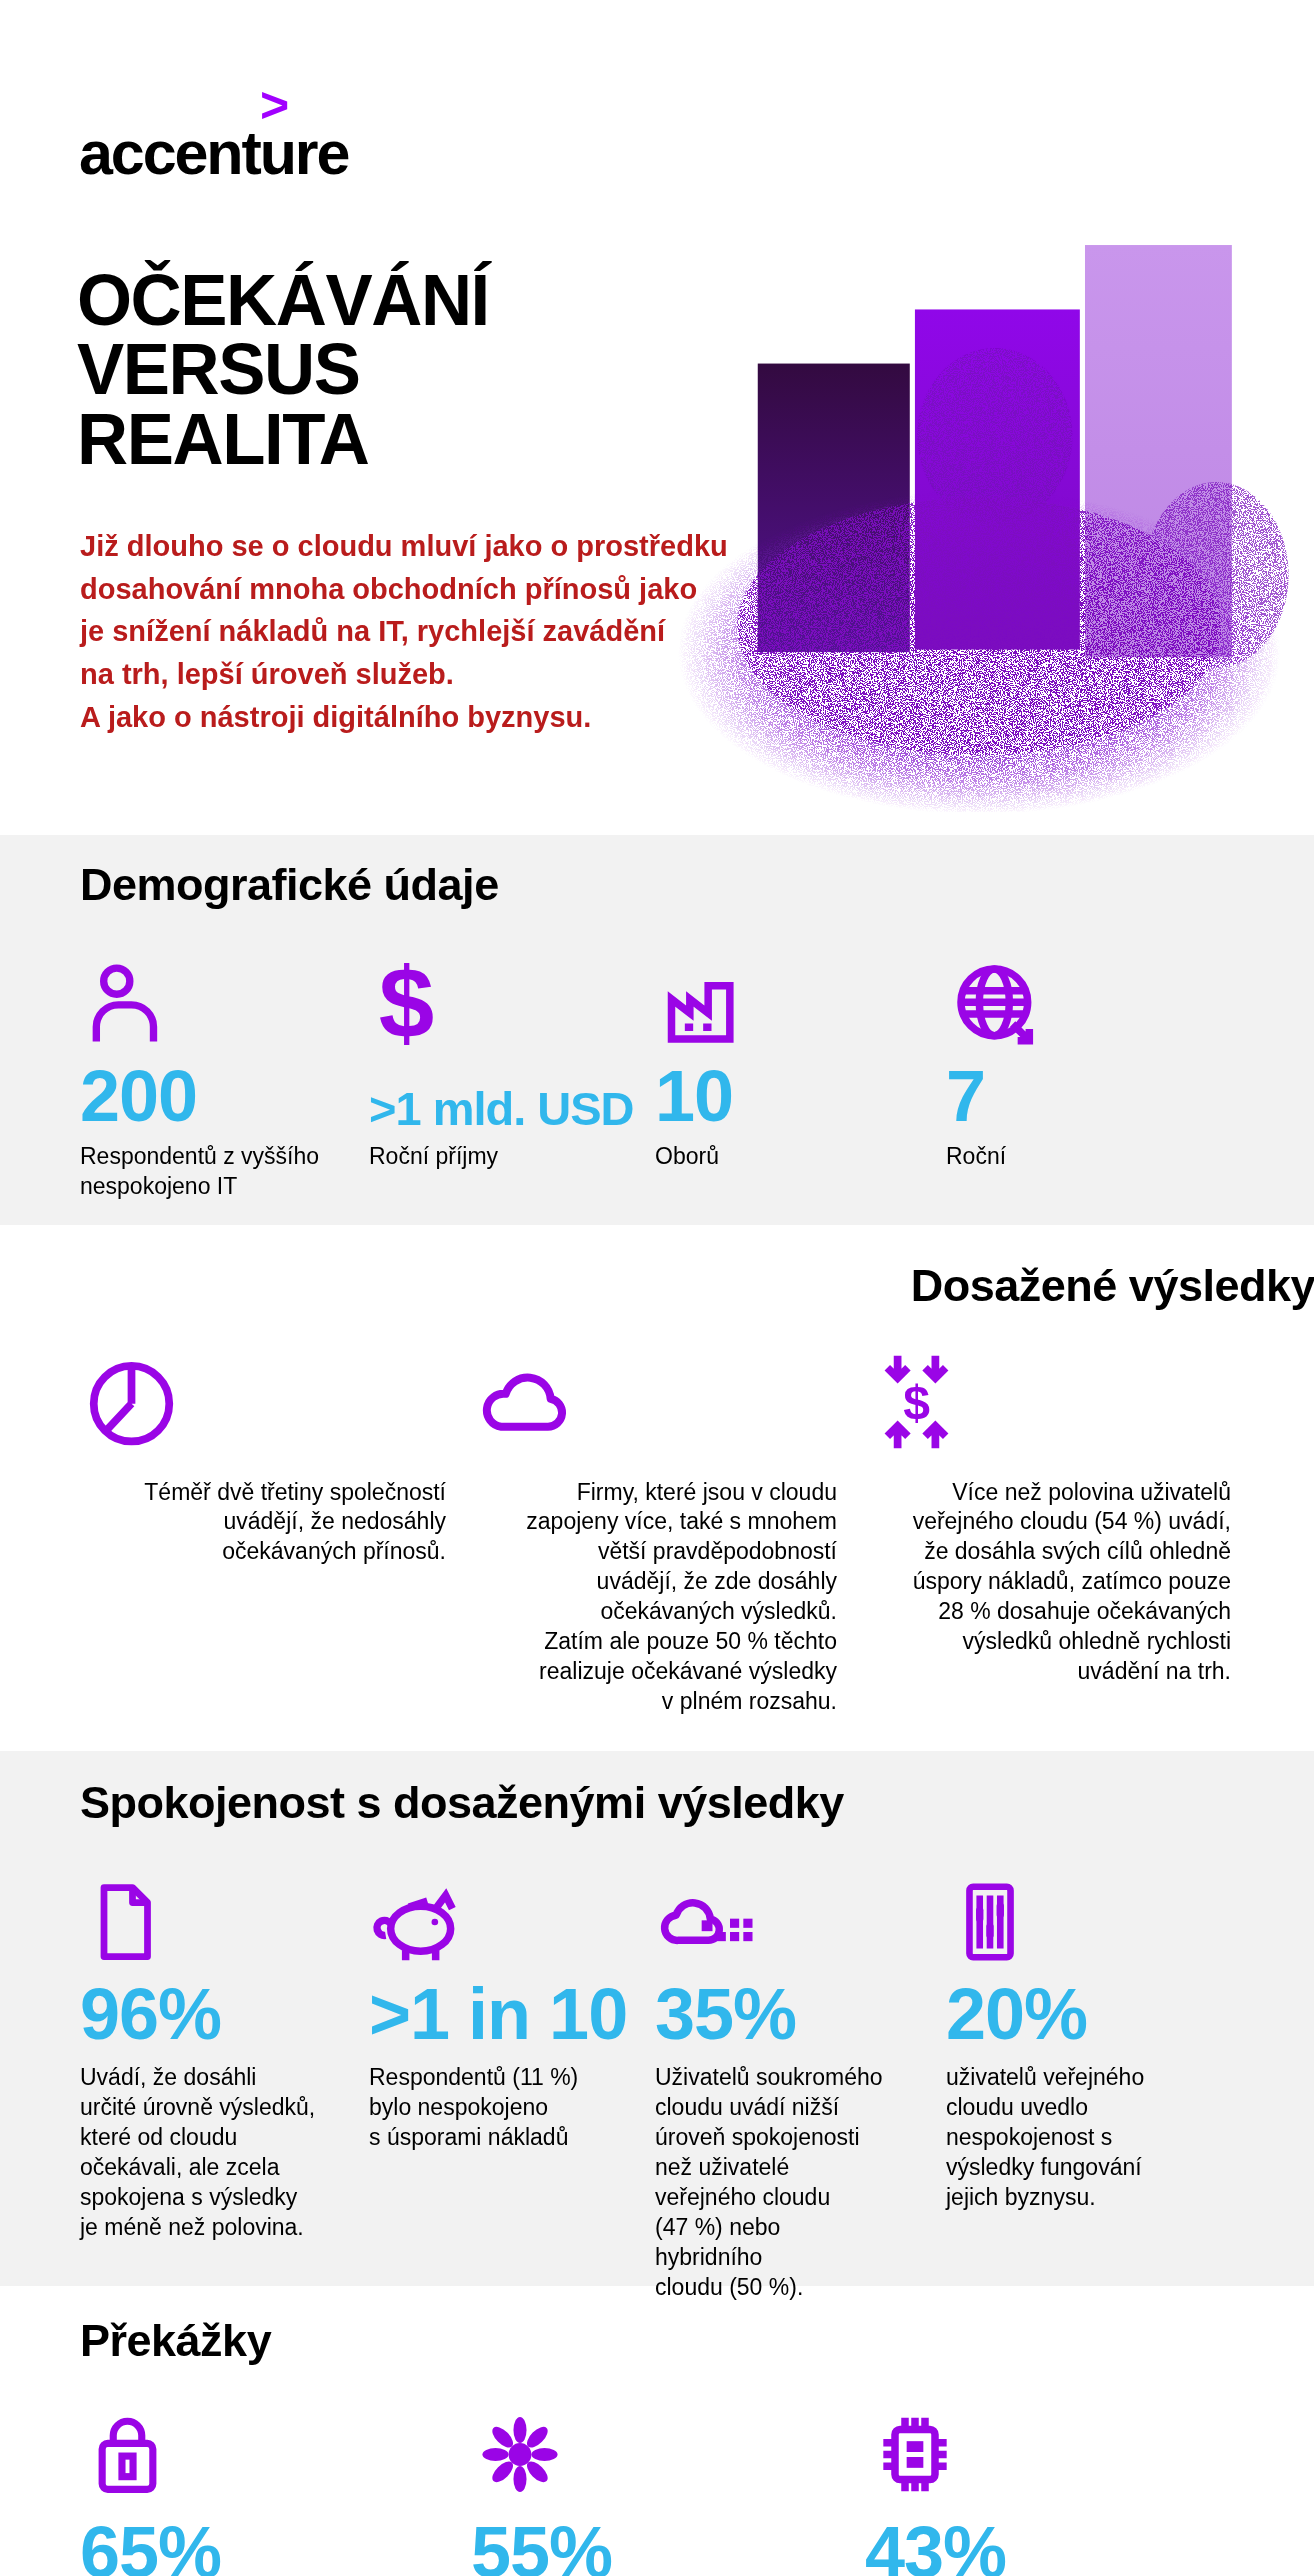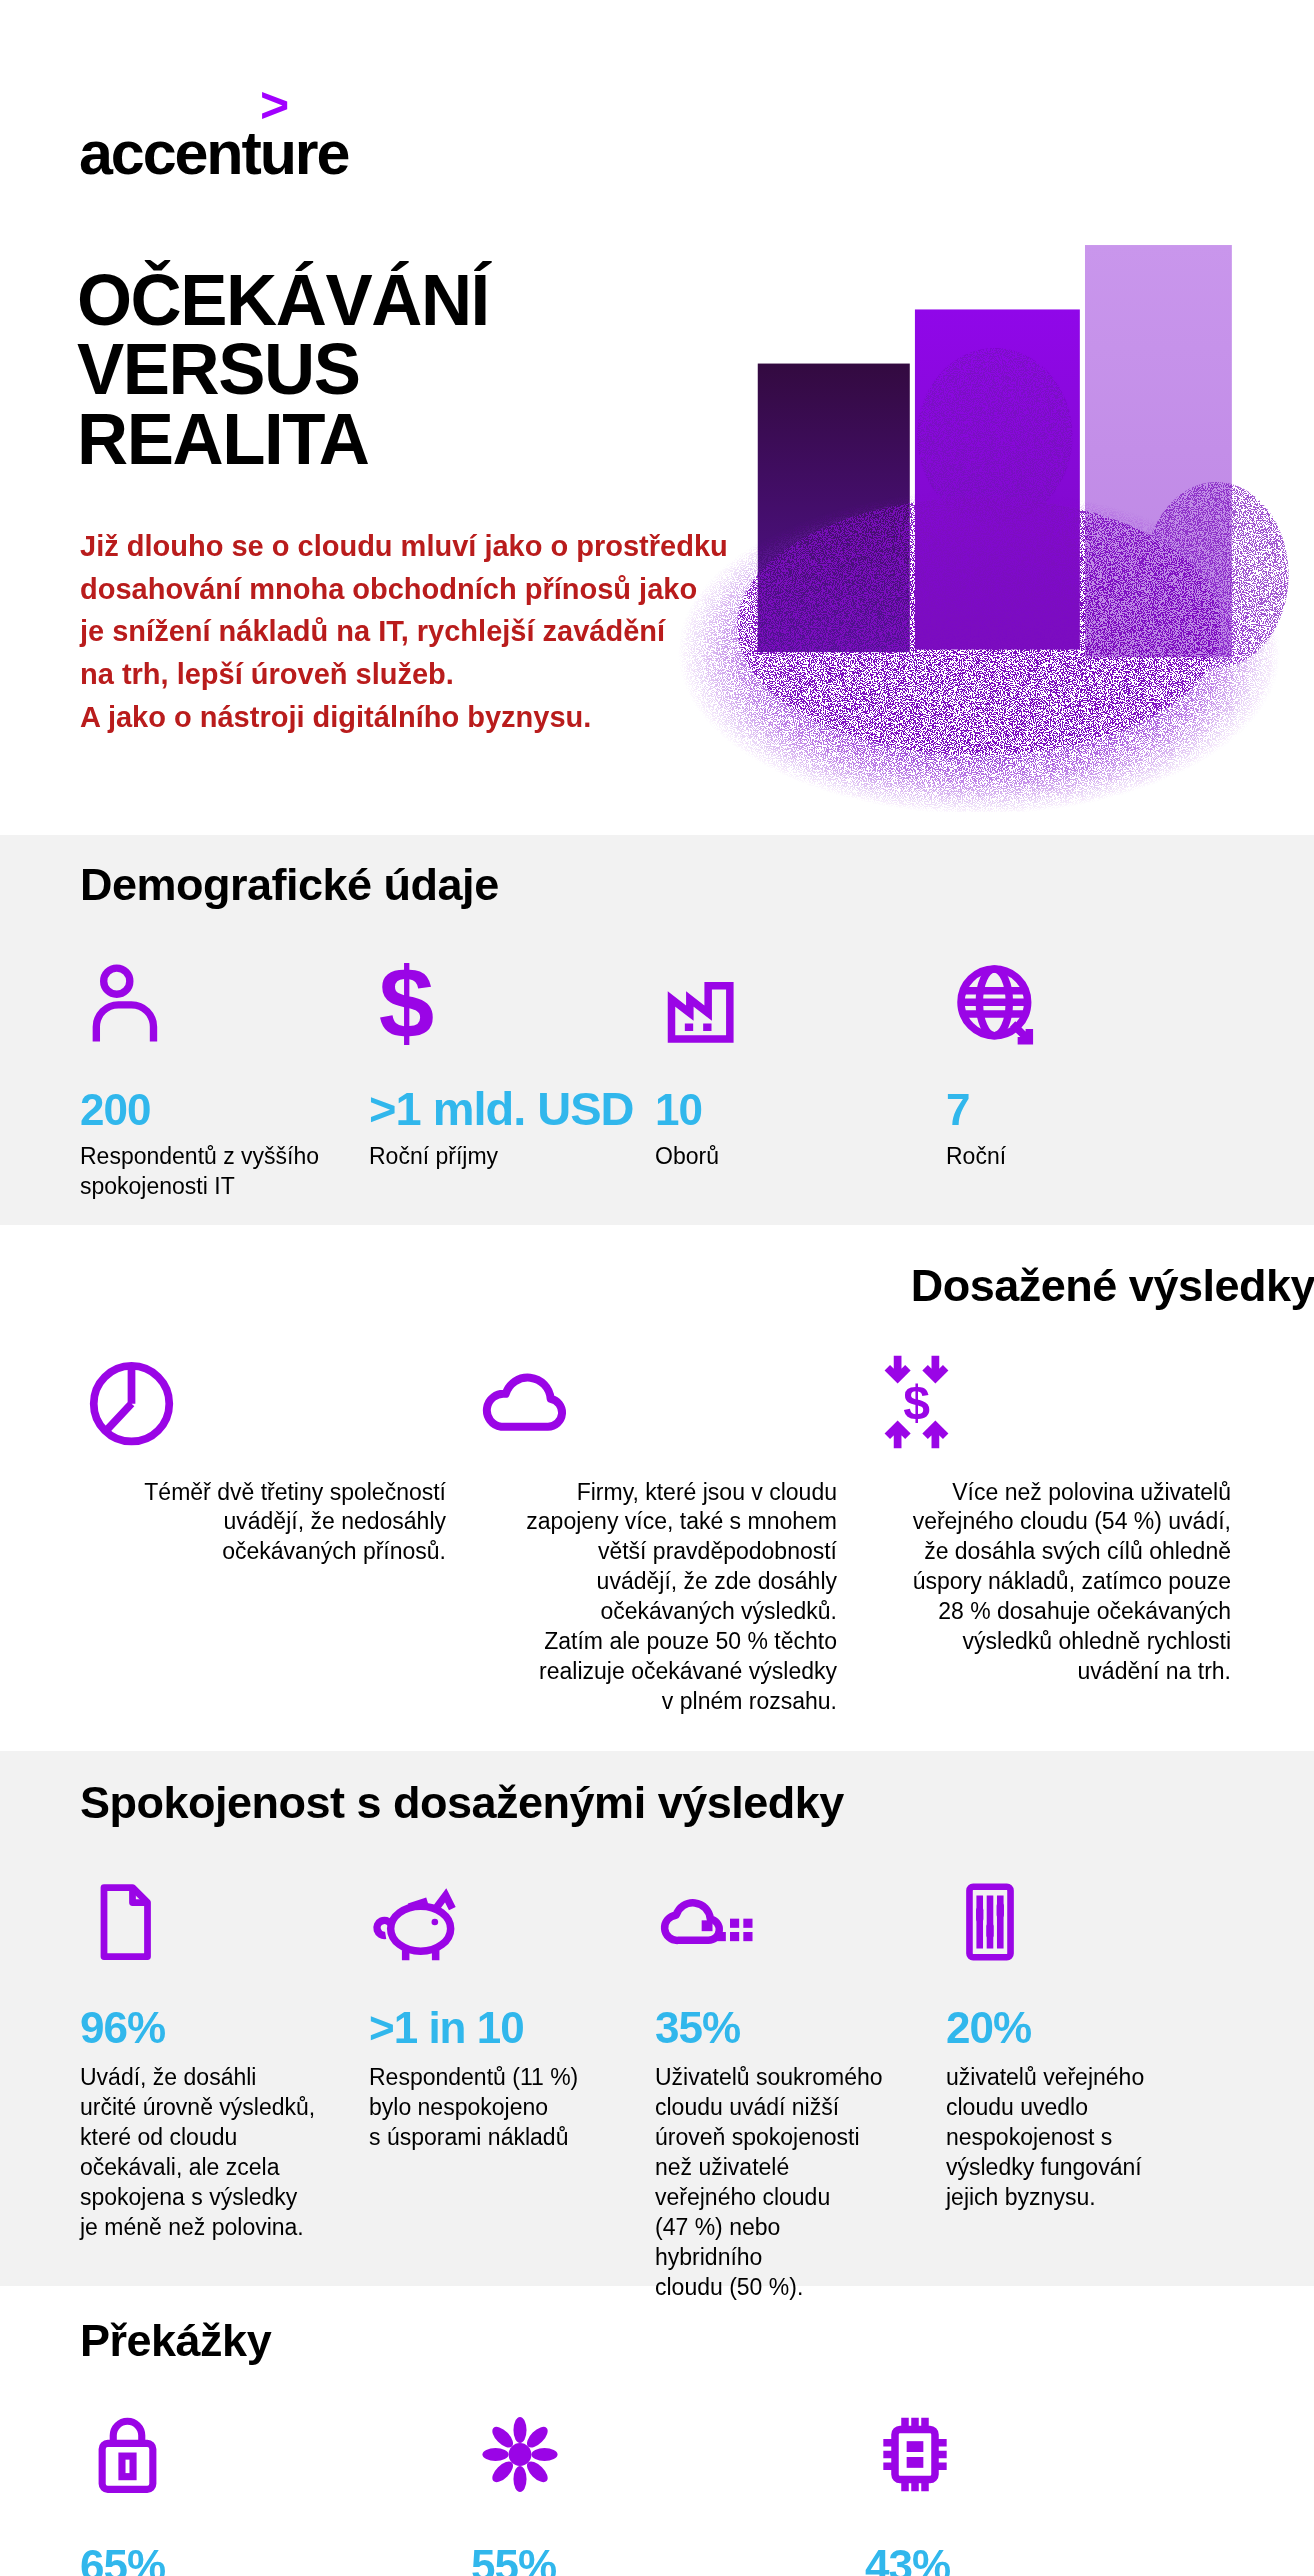--- a/index.html
+++ b/index.html
@@ -23,21 +23,21 @@
   .gray{background:#f2f2f2;}
   .b-demo{height:390px;padding-top:25px;}
   .b-results{height:526px;padding-top:36px;text-align:right;}
   .b-satis{height:535px;padding-top:27px;}
   .b-barriers{height:479px;padding-top:30px;}
   .sec-title{font-size:45px;font-weight:800;letter-spacing:-0.5px;margin:0;line-height:1.1;}
   .grid{display:grid;margin-top:29px;}
   .cols4{grid-template-columns:289px 286px 291px 1fr;}
   .cols3{grid-template-columns:391px 394px 1fr;}
   .iconbox{display:flex;align-items:flex-end;height:115px;}
-  .stat{color:#31b7ec;font-weight:800;font-size:44px;letter-spacing:-1px;line-height:1;
+  .stat{color:#31b7ec;font-weight:800;font-size:72px;letter-spacing:-1px;line-height:1;
         margin-top:14.4px;height:64px;display:flex;align-items:flex-end;}
   .stat-small{font-size:47px;letter-spacing:-1px;}
   .caption{font-size:23px;line-height:1.3;white-space:pre-line;margin-top:10.3px;color:#000;}
   .body-text{font-size:23px;line-height:1.3;white-space:pre-line;margin-top:13.4px;color:#000;max-width:366px;}
   .results-text{margin-top:23px;}
 </style>
 </head>
 <body>
 
 <div class="page">
@@ -106,21 +106,21 @@
         <div class="iconbox">
           <svg width="98" height="100" viewBox="0 0 120 120">
               <g stroke="#9a05e6" stroke-width="9" fill="none">
             <circle cx="45" cy="32" r="16"></circle>
             <path d="M20 106 V88 c0-15 12-27 27-27 h16 c15 0 27 12 27 27 v18"></path>
           </g>
             </svg>
         </div>
         <div class="stat">200</div>
         <div class="caption">Respondentů z vyššího
-spokojenosti IT</div>
+nespokojeno IT</div>
       </div>
 
       <div>
         <div class="iconbox">
           <svg width="98" height="100" viewBox="0 0 120 120">
             <text x="46" y="102" font-size="122" font-weight="700" text-anchor="middle" font-family="Liberation Sans, sans-serif" fill="#9a05e6">$</text>
           </svg>
         </div>
         <div class="stat stat-small">&gt;1 mld. USD</div>
         <div class="caption">Roční příjmy</div>

